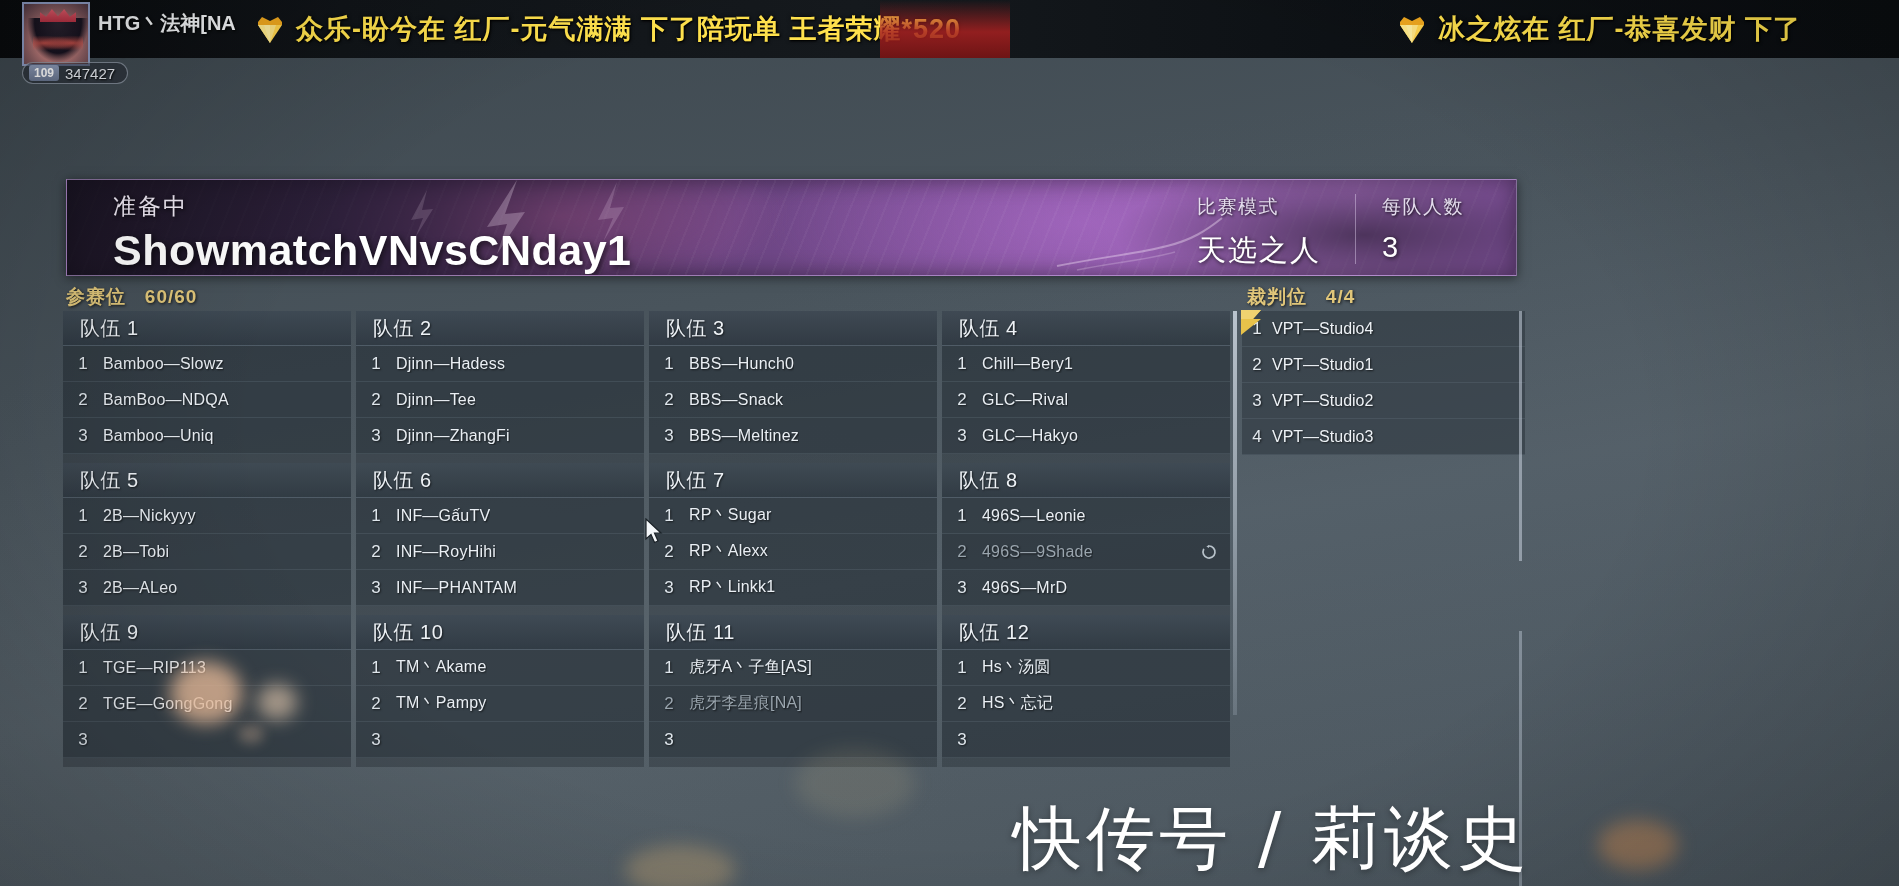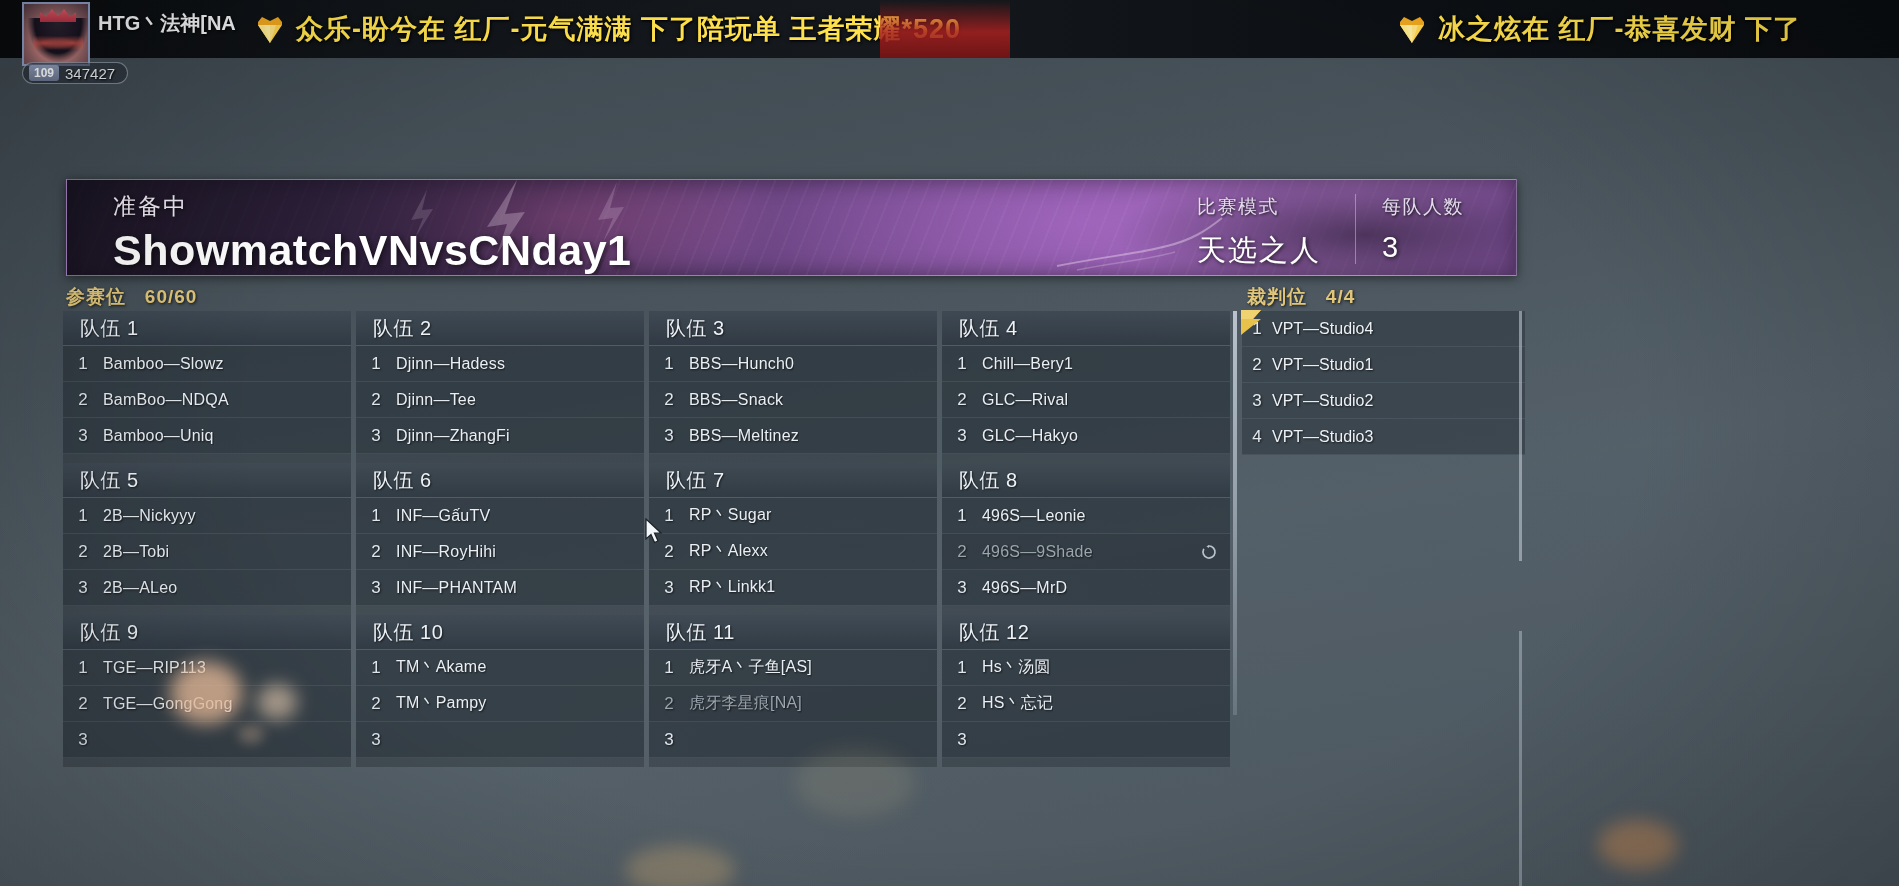--- a/index.html
+++ b/index.html
@@ -563,13 +563,14 @@
   <div class="bokeh bk4"></div>
   <div class="bokeh bk5"></div>
   <div class="bokeh bk6"></div>
 
   <svg class="cursor" width="20" height="28" viewBox="0 0 20 28">
     <path d="M1 1 L1 21 L6 16.5 L9.5 24.5 L13 23 L9.5 15 L16 15 Z" fill="#f4f7fa" stroke="#1b2228" stroke-width="1.2"></path>
   </svg>
 
   <div class="vignette"></div>
 
+  <div class="watermark">快传号 / 莉谈史</div>
 </div>
 
 </body></html>

